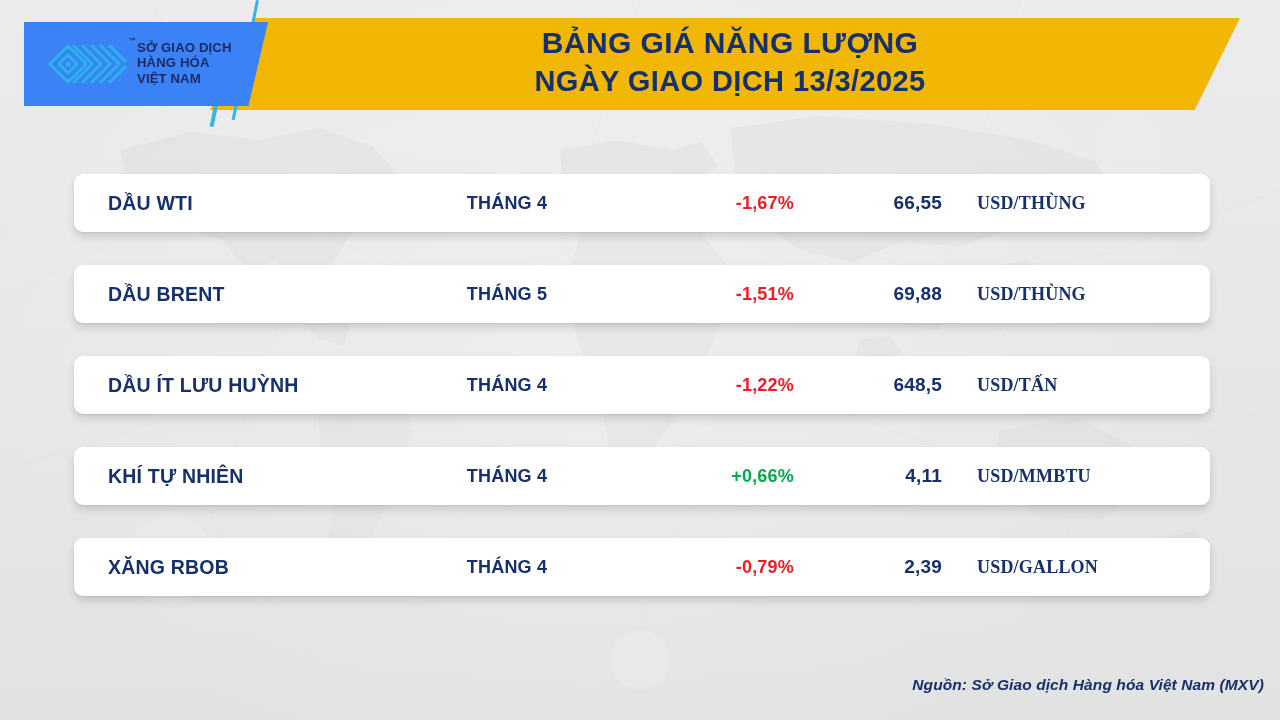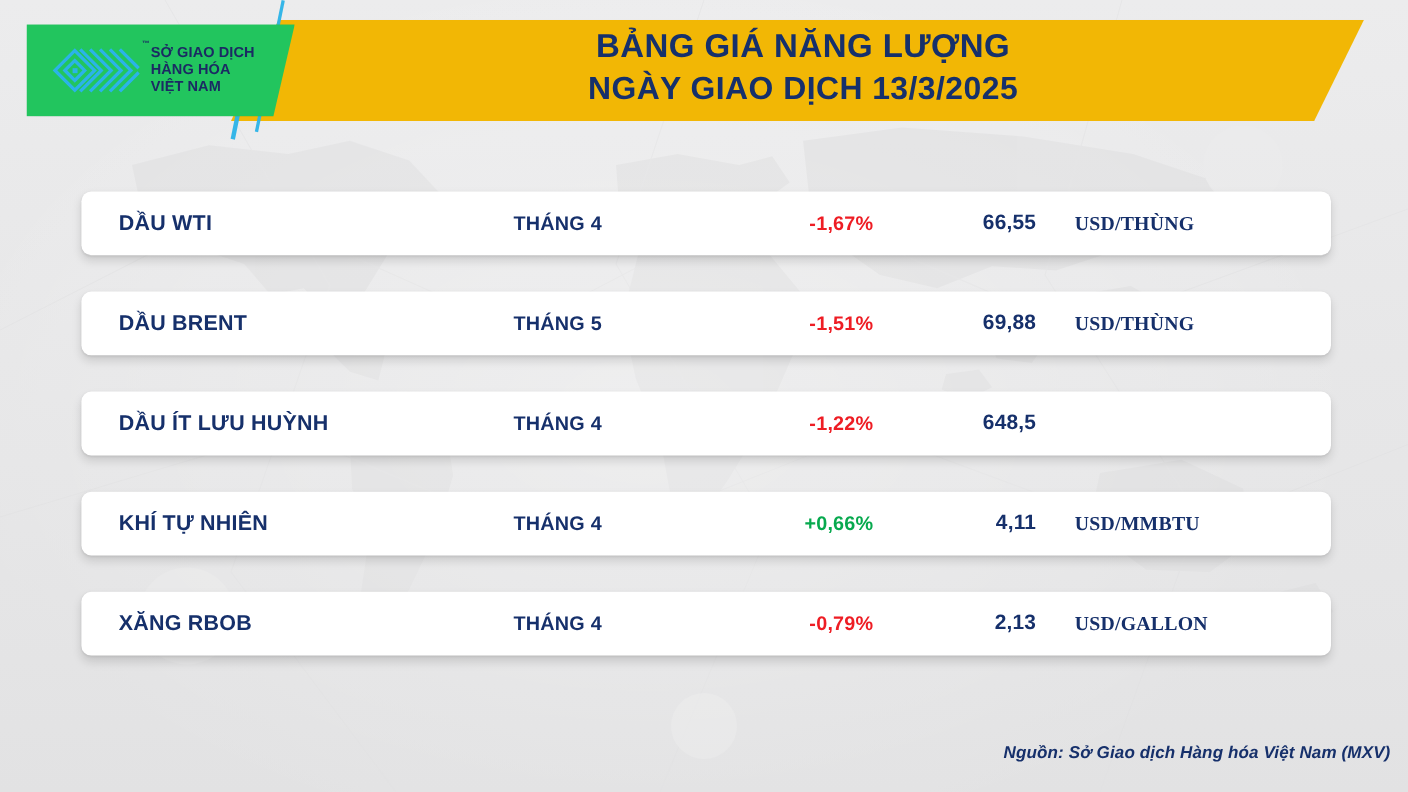--- a/index.html
+++ b/index.html
@@ -56,21 +56,21 @@
     clip-path: polygon(4.2% 0, 100% 0, 95.6% 100%, 0 100%);
     box-shadow: 0 4px 9px rgba(0,0,0,.16);
   }
 
   .logo-panel {
     position: absolute;
     left: 24px;
     top: 22px;
     width: 244px;
     height: 84px;
-    background: #22c55e;
+    background: #3b82f6;
     clip-path: polygon(0 0, 100% 0, 92% 100%, 0 100%);
     box-shadow: 3px 4px 10px rgba(0,0,0,.20);
     display: flex;
     align-items: center;
     padding-left: 22px;
   }
 
   .logo-mark { width: 82px; height: 48px; flex: none; }
 
   .logo-wordmark {
@@ -267,33 +267,34 @@
     <div class="cell c-change down">-1,51%</div>
     <div class="cell c-price">69,88</div>
     <div class="cell c-unit">USD/THÙNG</div>
   </div>
 
   <div class="price-row">
     <div class="cell c-name">DẦU ÍT LƯU HUỲNH</div>
     <div class="cell c-month">THÁNG 4</div>
     <div class="cell c-change down">-1,22%</div>
     <div class="cell c-price">648,5</div>
+    <div class="cell c-unit">USD/TẤN</div>
   </div>
 
   <div class="price-row">
     <div class="cell c-name">KHÍ TỰ NHIÊN</div>
     <div class="cell c-month">THÁNG 4</div>
     <div class="cell c-change up">+0,66%</div>
     <div class="cell c-price">4,11</div>
     <div class="cell c-unit">USD/MMBTU</div>
   </div>
 
   <div class="price-row">
     <div class="cell c-name">XĂNG RBOB</div>
     <div class="cell c-month">THÁNG 4</div>
     <div class="cell c-change down">-0,79%</div>
-    <div class="cell c-price">2,13</div>
+    <div class="cell c-price">2,39</div>
     <div class="cell c-unit">USD/GALLON</div>
   </div>
 
 </div>
 
 <div id="footer-source">Nguồn: Sở Giao dịch Hàng hóa Việt Nam (MXV)</div>
 
 </body></html>

